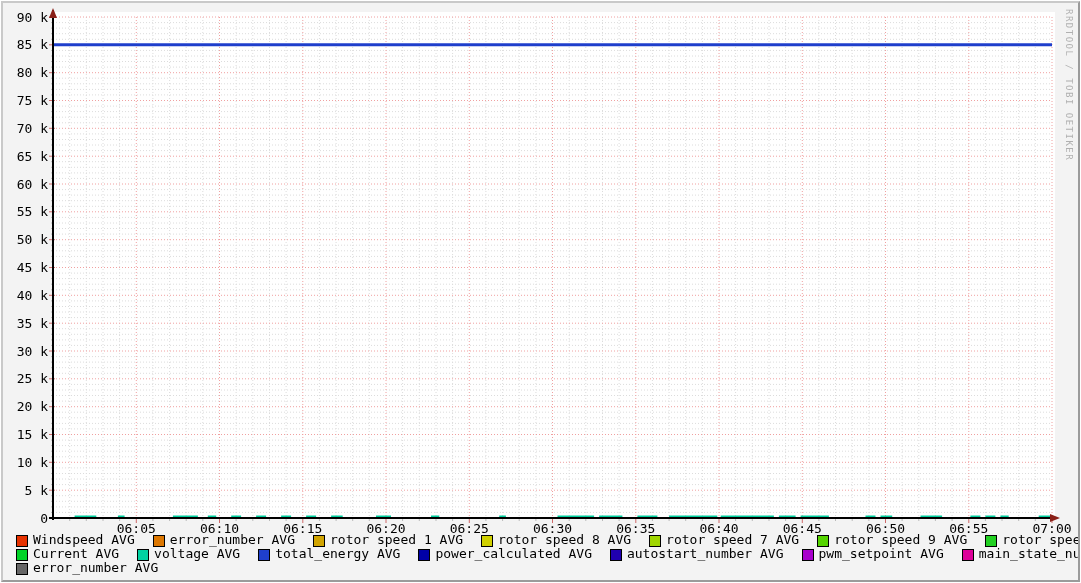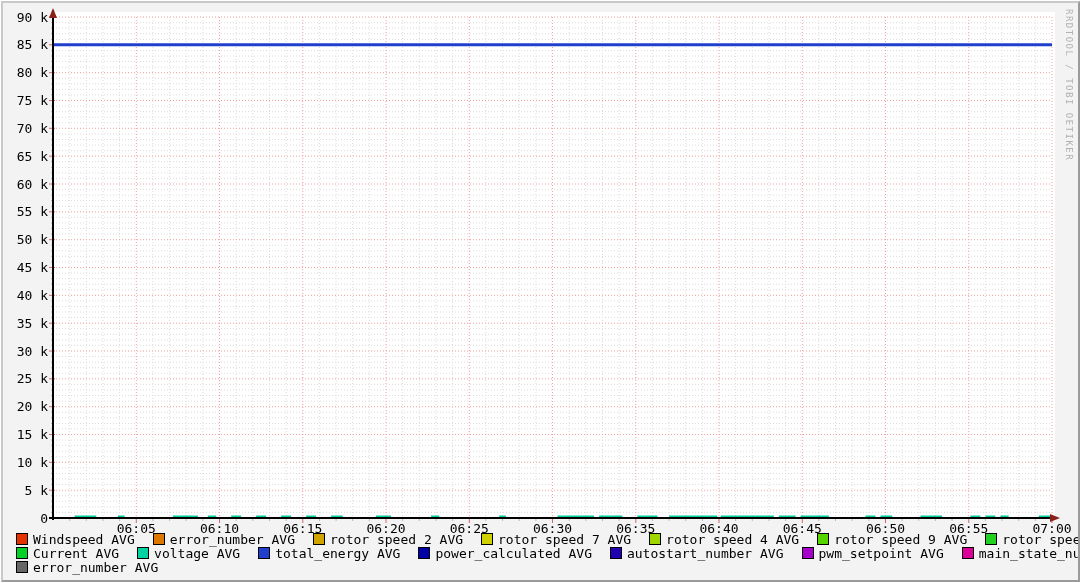--- a/index.html
+++ b/index.html
@@ -4,21 +4,21 @@
 <style>
   html,body{margin:0;padding:0;background:#ffffff;}
   .outer{width:1081px;height:583px;box-sizing:border-box;background:#ffffff;padding:1px;}
   .frame{width:100%;height:100%;box-sizing:border-box;position:relative;
          background:#f3f3f3;border:2px solid;
          border-color:#c9c9c9 #9b9b9b #9b9b9b #c9c9c9;
          font-family:"DejaVu Sans Mono","Liberation Mono",monospace;overflow:hidden;}
   .chart-svg-holder{position:absolute;left:-1px;top:-1px;width:1081px;height:531px;}
   .legend{position:absolute;left:13px;top:530px;display:flex;flex-direction:column;}
   .legend-row{display:flex;flex-direction:row;align-items:center;height:14px;}
-  .legend-item{display:flex;align-items:flex-start;margin-right:18px;}
+  .legend-item{display:flex;align-items:flex-end;margin-right:18px;}
   .legend-swatch{display:inline-block;width:10px;height:10px;border:1px solid #000;
                  margin-right:5px;flex:0 0 auto;}
   .legend-label{font-size:13px;color:#000;white-space:pre;line-height:14px;}
   .watermark{position:absolute;right:4px;top:6px;color:#b0b0b0;font-size:9px;
              letter-spacing:1.5px;writing-mode:vertical-rl;
              font-family:"DejaVu Sans Mono","Liberation Mono",monospace;}
 </style>
 </head>
 <body>
 
@@ -410,29 +410,29 @@
           <span class="legend-item">
             <span class="legend-swatch" style="background: rgb(230, 50, 0);"></span>
             <span class="legend-label">Windspeed AVG</span>
           </span>
           <span class="legend-item">
             <span class="legend-swatch" style="background: rgb(221, 119, 0);"></span>
             <span class="legend-label">error_number AVG</span>
           </span>
           <span class="legend-item">
             <span class="legend-swatch" style="background: rgb(209, 164, 0);"></span>
-            <span class="legend-label">rotor speed 2 AVG</span>
+            <span class="legend-label">rotor speed 1 AVG</span>
           </span>
           <span class="legend-item">
             <span class="legend-swatch" style="background: rgb(208, 208, 0);"></span>
+            <span class="legend-label">rotor speed 8 AVG</span>
+          </span>
+          <span class="legend-item">
+            <span class="legend-swatch" style="background: rgb(160, 214, 0);"></span>
             <span class="legend-label">rotor speed 7 AVG</span>
-          </span>
-          <span class="legend-item">
-            <span class="legend-swatch" style="background: rgb(160, 214, 0);"></span>
-            <span class="legend-label">rotor speed 4 AVG</span>
           </span>
           <span class="legend-item">
             <span class="legend-swatch" style="background: rgb(85, 212, 0);"></span>
             <span class="legend-label">rotor speed 9 AVG</span>
           </span>
           <span class="legend-item">
             <span class="legend-swatch" style="background: rgb(34, 208, 34);"></span>
             <span class="legend-label">rotor speed 5 AVG</span>
           </span>
         </div>

